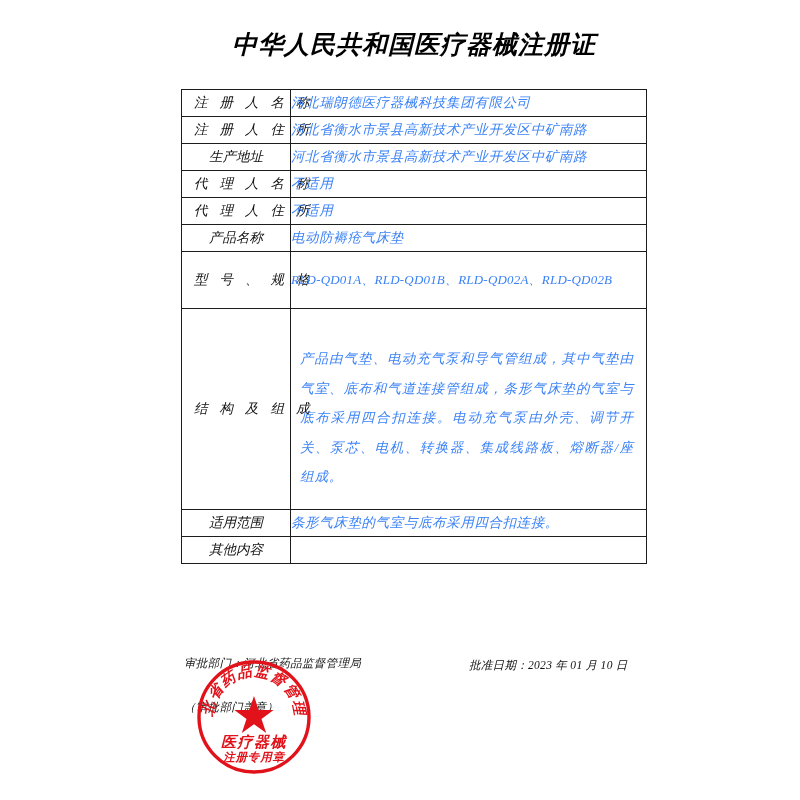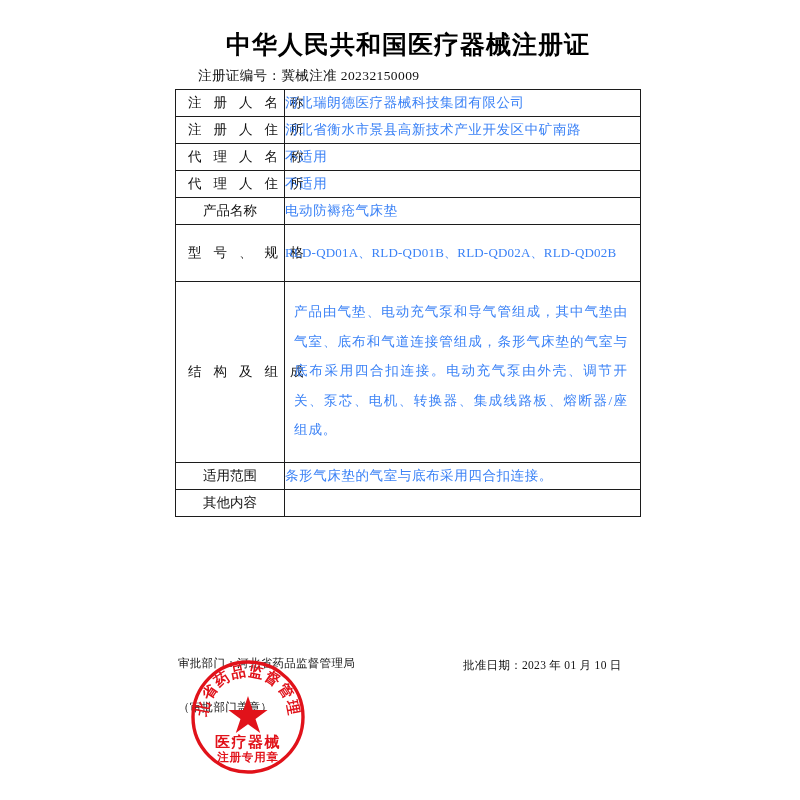--- a/index.html
+++ b/index.html
@@ -11,23 +11,24 @@
     height: 800px;
     background: #ffffff;
     font-family: "Liberation Serif", "DejaVu Serif", serif;
     color: #1a1a1a;
     position: relative;
     overflow: hidden;
   }
 
   .page {
     position: absolute;
-    left: 8px; top: 0;
+    left: 14px; top: 0;
     width: 724px;
     height: 800px;
+    font-style: italic;
   }
 
   
   .doc-title {
     position: absolute;
     left: 0;
     top: 28px;
     width: 800px;
     text-align: center;
     font-size: 25px;
@@ -82,21 +83,21 @@
     letter-spacing: 0.6px;
   }
   .cell-value.models {
     font-family: "Liberation Serif", "DejaVu Serif", serif;
     letter-spacing: 0.2px;
     font-size: 13px;
   }
   .cell-value.para {
     line-height: 2.18;
     letter-spacing: 0.9px;
-    padding: 7px 12px 9px 9px;
+    padding: 27px 12px 9px 9px;
     text-align: justify;
     text-justify: inter-character;
   }
   .cell-value.empty { min-height: 17px; }
 
   .row-h-std td { height: 26px; }
   .row-h-model td { height: 56px; }
   .row-h-struct td { height: 164px; }
 
   
@@ -140,36 +141,37 @@
   }
   .seal svg { display: block; width: 118px; height: 118px; }
 </style>
 </head>
 <body>
 
 <div class="page">
 
   <div class="doc-title">中华人民共和国医疗器械注册证</div>
 
-  <div class="reg-number">
-    <span>注册证编号：</span><span>冀械注准 20232150009</span>
-  </div>
 
   <table class="cert-table">
     <colgroup>
       <col class="label-col">
       <col class="value-col">
     </colgroup>
     <tbody>
         <tr class="row-h-std">
           <td class="cell-label sp2">注册人名称</td>
           <td class="cell-value">河北瑞朗德医疗器械科技集团有限公司</td>
         </tr>
         <tr class="row-h-std">
           <td class="cell-label sp2">注册人住所</td>
+          <td class="cell-value">河北省衡水市景县高新技术产业开发区中矿南路</td>
+        </tr>
+        <tr class="row-h-std">
+          <td class="cell-label">生产地址</td>
           <td class="cell-value">河北省衡水市景县高新技术产业开发区中矿南路</td>
         </tr>
         <tr class="row-h-std">
           <td class="cell-label sp2">代理人名称</td>
           <td class="cell-value">不适用</td>
         </tr>
         <tr class="row-h-std">
           <td class="cell-label sp2">代理人住所</td>
           <td class="cell-value">不适用</td>
         </tr>

